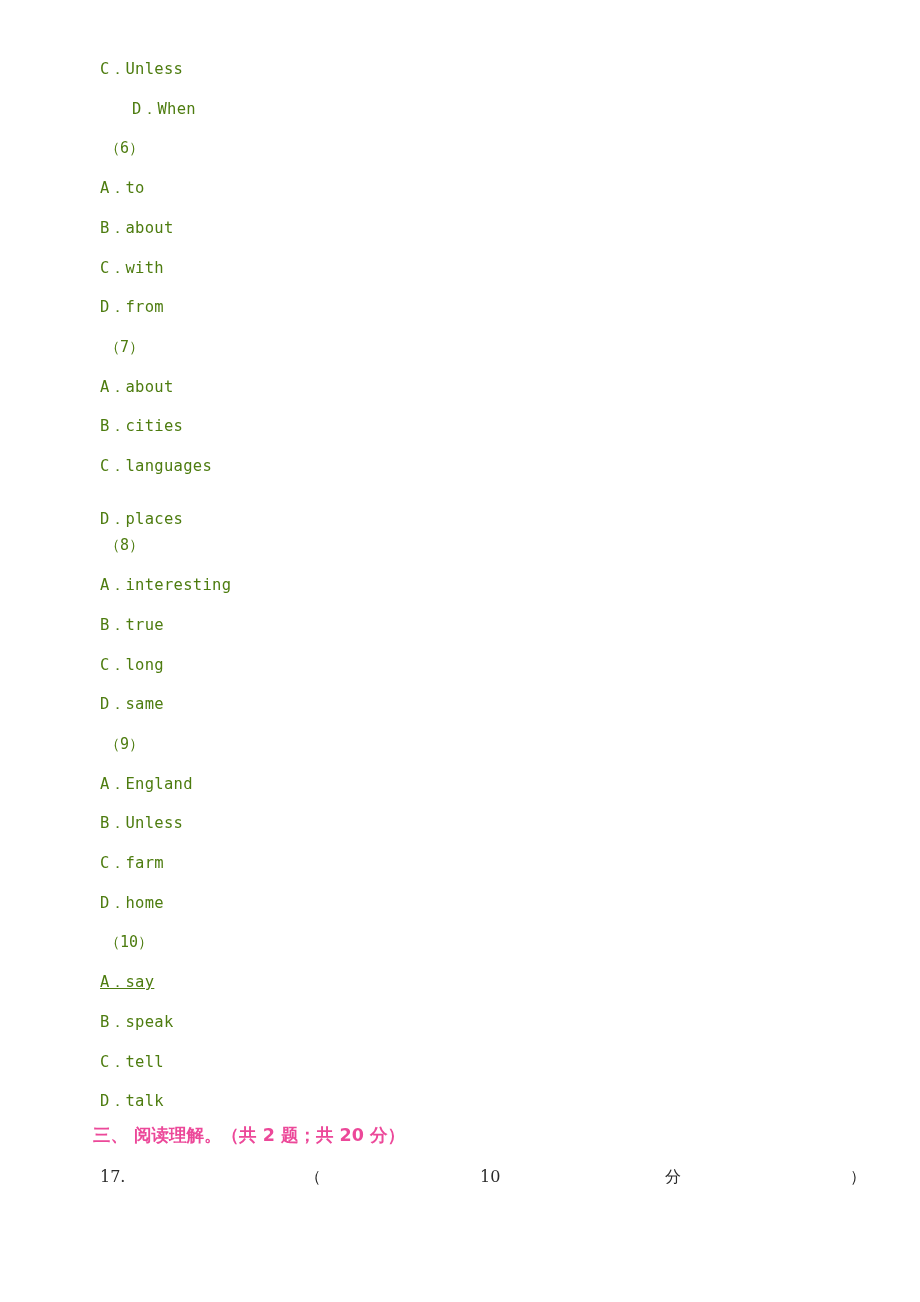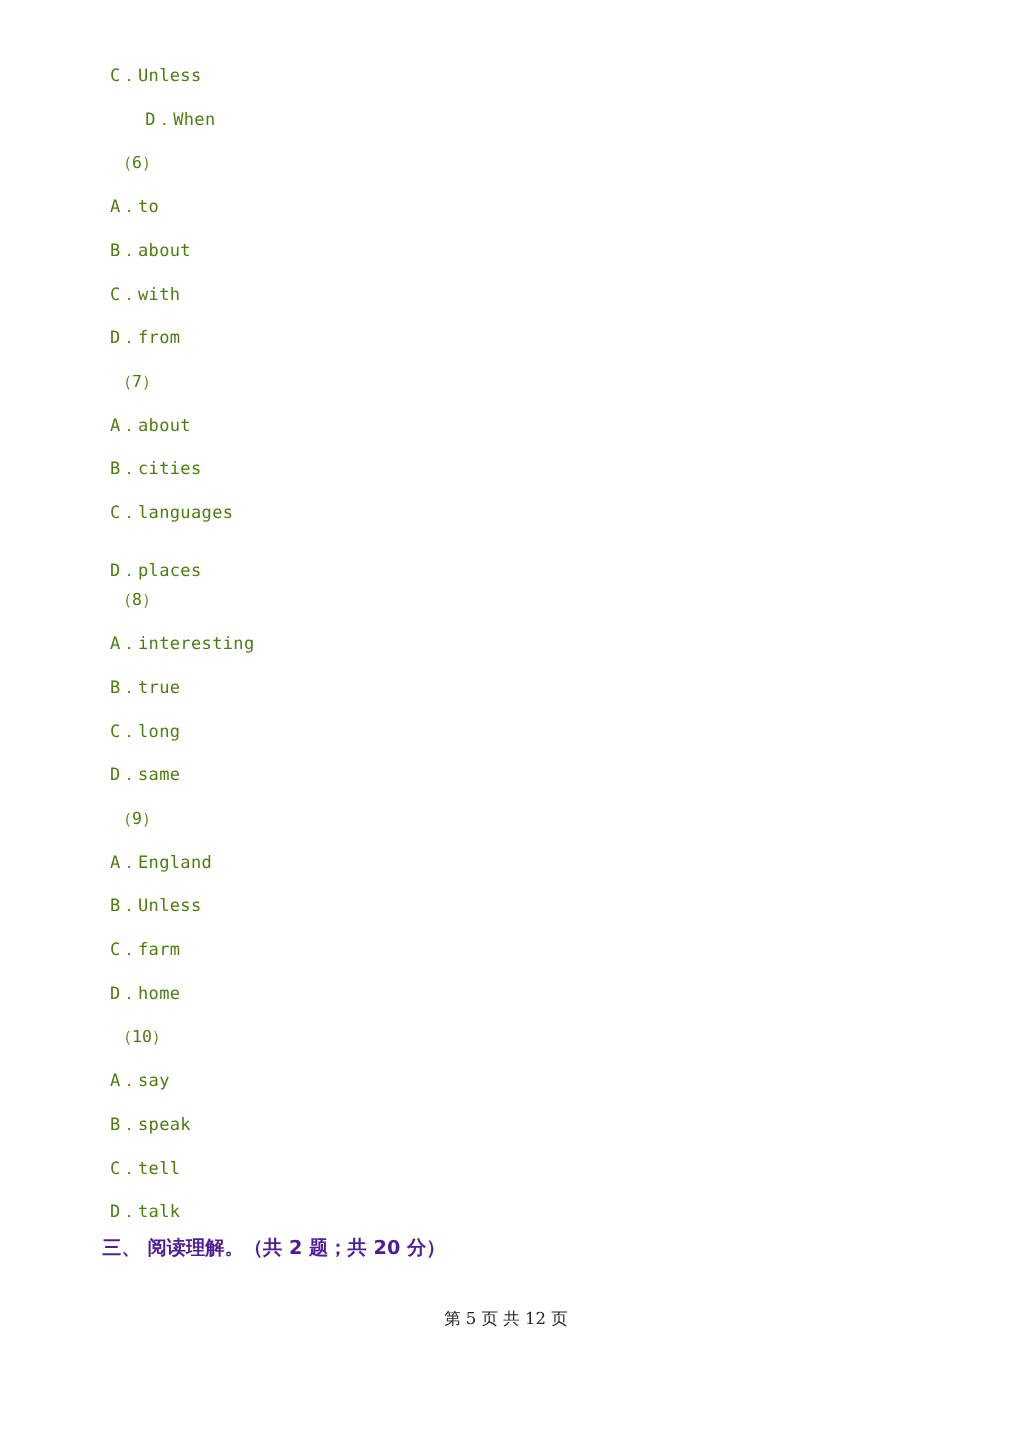--- a/index.html
+++ b/index.html
@@ -50,21 +50,21 @@
   .section-heading {
     position: absolute;
     left: 93px;
     top: 1122px;
     height: 26px;
     line-height: 26px;
     white-space: pre;
     font-family: "DejaVu Sans", sans-serif;
     font-weight: bold;
     font-size: 17.5px;
-    color: #4c1d95;
+    color: #ec4899;
   }
 
   
   .qrow {
     position: absolute;
     left: 100px;
     top: 1165px;
     width: 760px;
     height: 24px;
     line-height: 24px;
@@ -118,24 +118,30 @@
       <div class="line option" style="top: 575.1px;">A．interesting</div>
       <div class="line option" style="top: 614.8px;">B．true</div>
       <div class="line option" style="top: 654.5px;">C．long</div>
       <div class="line option" style="top: 694.2px;">D．same</div>
       <div class="line qnum" style="top: 733.9px;">（9）</div>
       <div class="line option" style="top: 773.6px;">A．England</div>
       <div class="line option" style="top: 813.3px;">B．Unless</div>
       <div class="line option" style="top: 853px;">C．farm</div>
       <div class="line option" style="top: 892.7px;">D．home</div>
       <div class="line qnum" style="top: 932.4px;">（10）</div>
-      <div class="line option" style="top: 972.1px;">A．say</div>
+      <div class="line option" style="top: 972.1px; text-decoration: underline;">A．say</div>
       <div class="line option" style="top: 1011.8px;">B．speak</div>
       <div class="line option" style="top: 1051.5px;">C．tell</div>
       <div class="line option" style="top: 1091.2px;">D．talk</div>
     </div>
 
   <div class="section-heading">三、 阅读理解。（共 2 题；共 20 分）</div>
 
+  <div class="qrow">
+    <span class="seg s0">17.</span>
+    <span class="seg s1">（</span>
+    <span class="seg s2">10</span>
+    <span class="seg s3">分</span>
+    <span class="seg s4">）</span>
+  </div>
 
-  <div class="page-footer">第 5 页 共 12 页</div>
 
 </div>
 
 </body></html>

